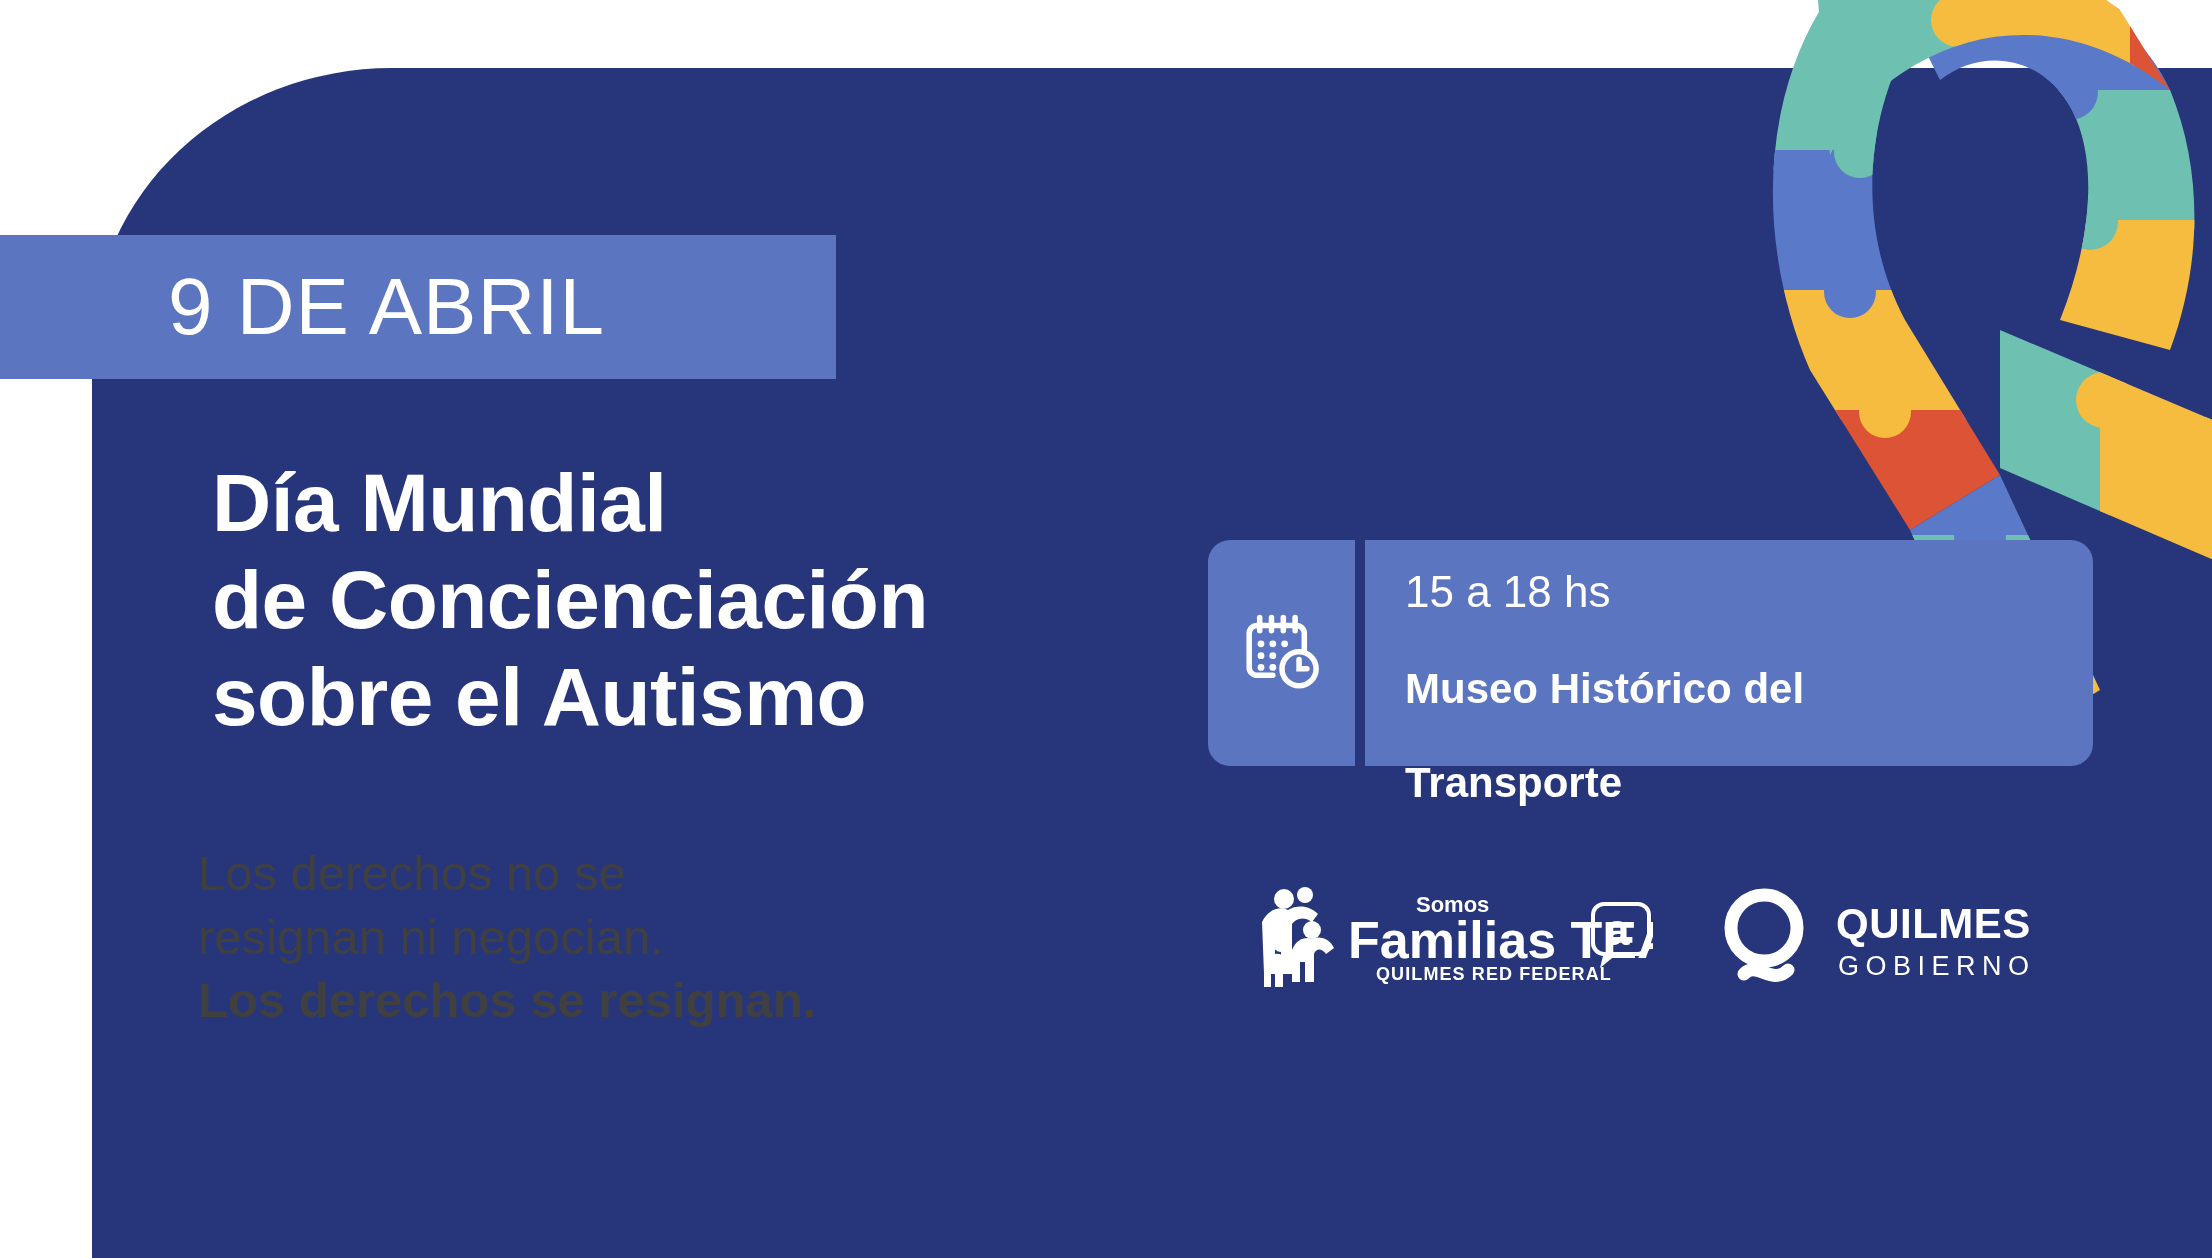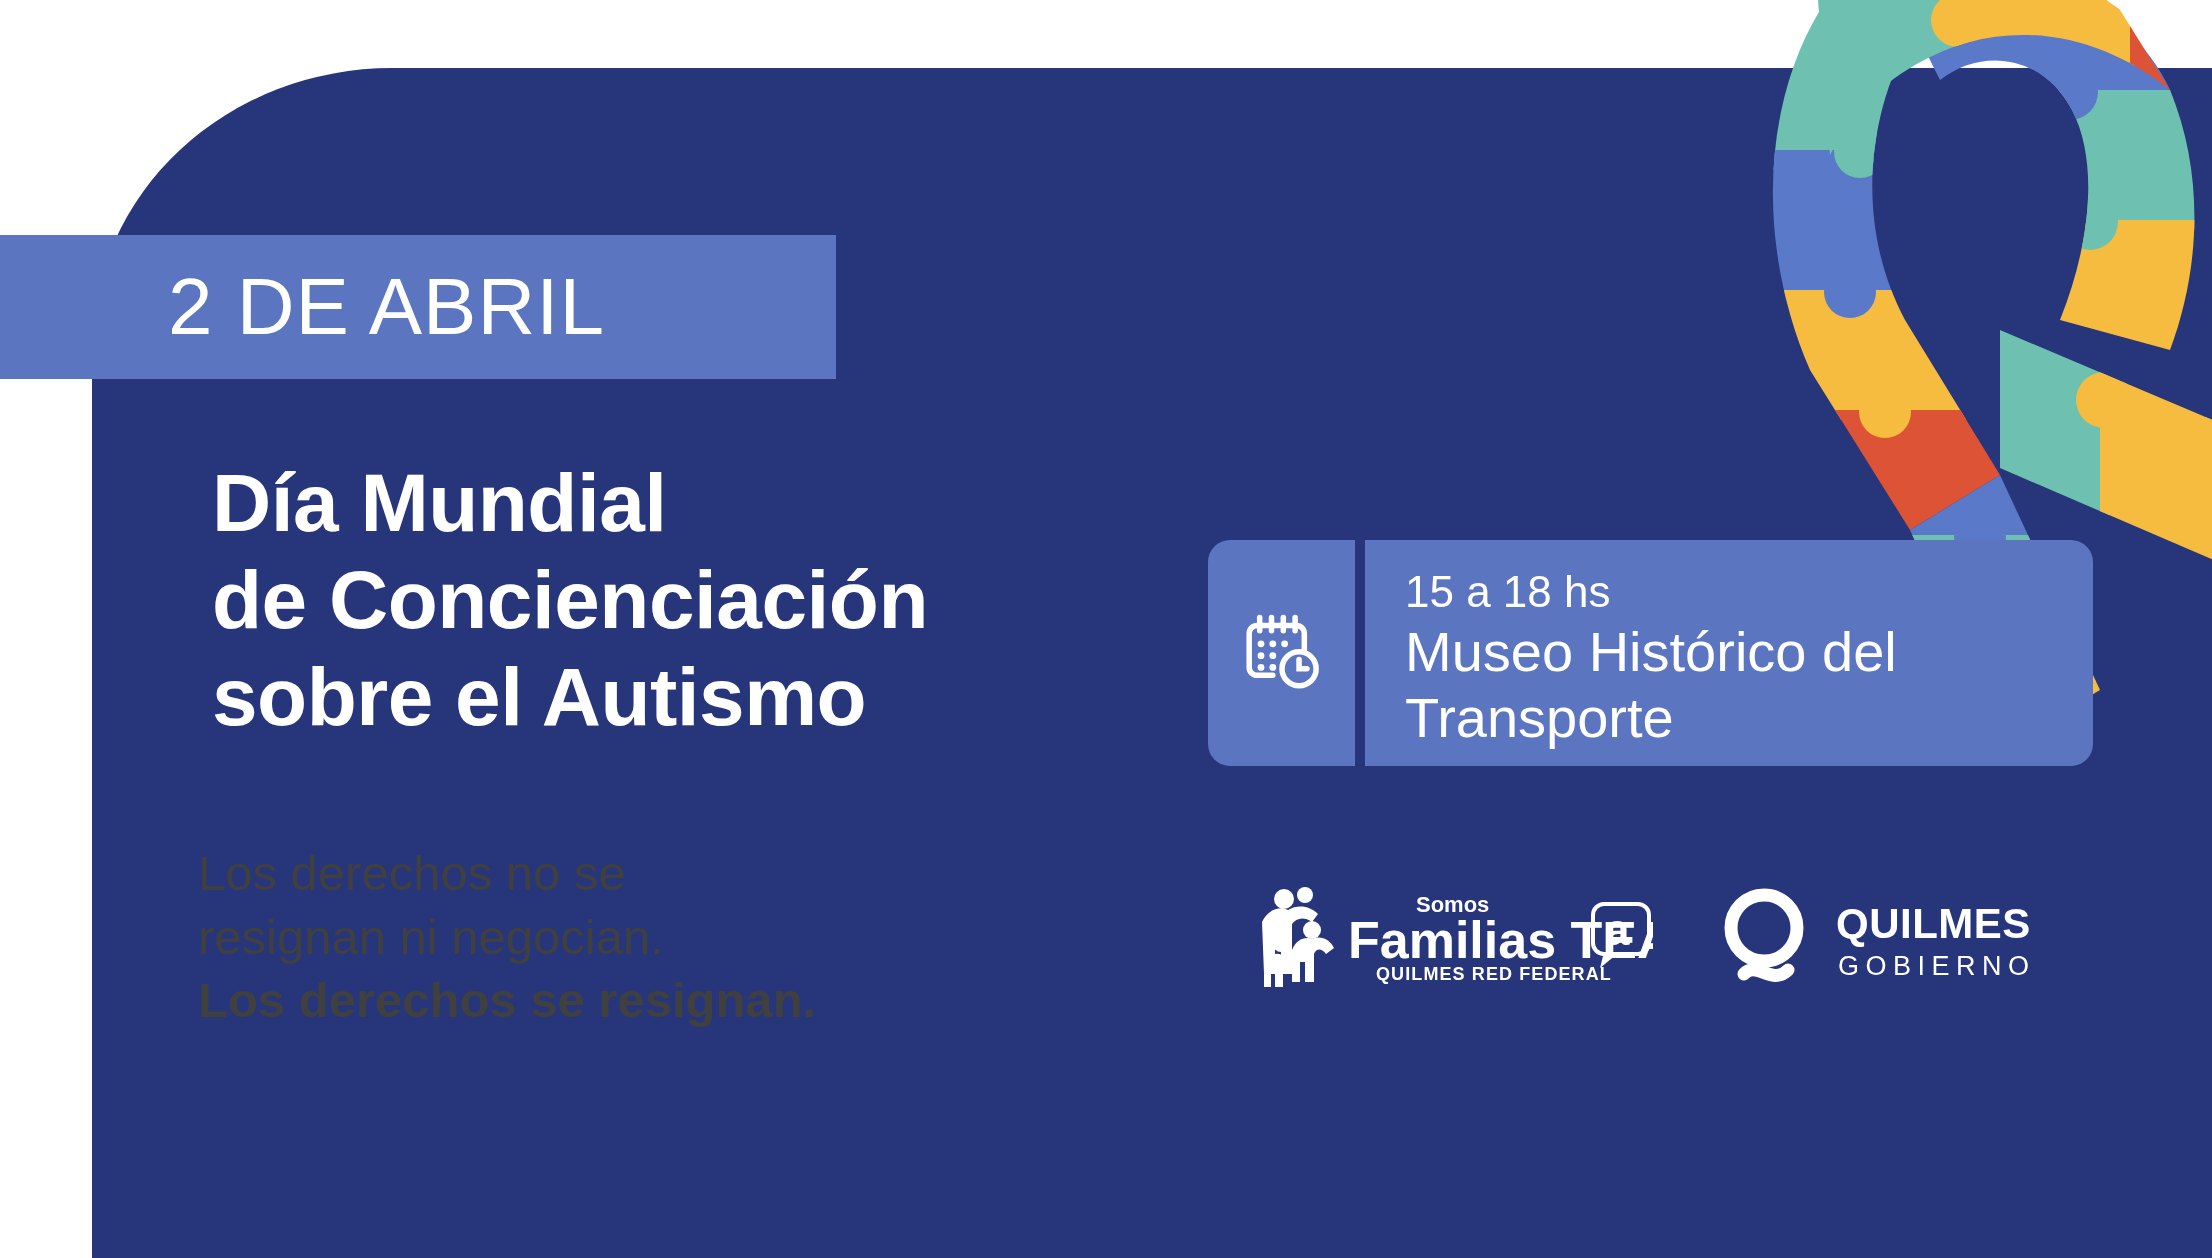--- a/index.html
+++ b/index.html
@@ -97,21 +97,21 @@
   .info-gap { width: 10px; flex: none; }
   .info-text-box {
     flex: 1;
     background: #5b75c0;
     border-radius: 0 22px 22px 0;
     padding: 26px 0 0 40px;
     box-sizing: border-box;
   }
   .info-line { color: #ffffff; white-space: nowrap; }
   .info-time { font-size: 44px; font-weight: 400; line-height: 1.20; }
-  .info-place { font-size: 56px; font-weight: normal; line-height: 1.18; }
+  .info-place { font-size: 42px; font-weight: bold; line-height: 1.18; margin-top: 45px; }
   .info-addr { font-size: 42px; font-weight: 400; line-height: 1.22; }
 
   
   .logo-tea {
     position: absolute;
     left: 1248px;
     top: 882px;
     width: 405px;
     height: 108px;
   }
@@ -205,21 +205,21 @@
     <g clip-path="url(#clipFrontBand)">
       <rect x="80" y="-60" width="180" height="300" fill="#6ec0b0"></rect>
       <rect x="255" y="-60" width="180" height="300" fill="#f5bc3f"></rect>
       <rect x="430" y="-60" width="160" height="300" fill="#dd5335"></rect>
       <circle cx="258" cy="50" r="27" fill="#f5bc3f"></circle>
       <circle cx="432" cy="18" r="25" fill="#dd5335"></circle>
     </g>
   </svg>
 
   <div class="date-bar">
-    <span class="date-bar-text">2 DE ABRIL</span>
+    <span class="date-bar-text">9 DE ABRIL</span>
   </div>
 
   <div class="headline">
     <span class="l">Día Mundial</span>
     <span class="l">de Concienciación</span>
     <span class="l">sobre el Autismo</span>
   </div>
 
   <div class="subtitle">
     <span class="l">Los derechos no se</span>

